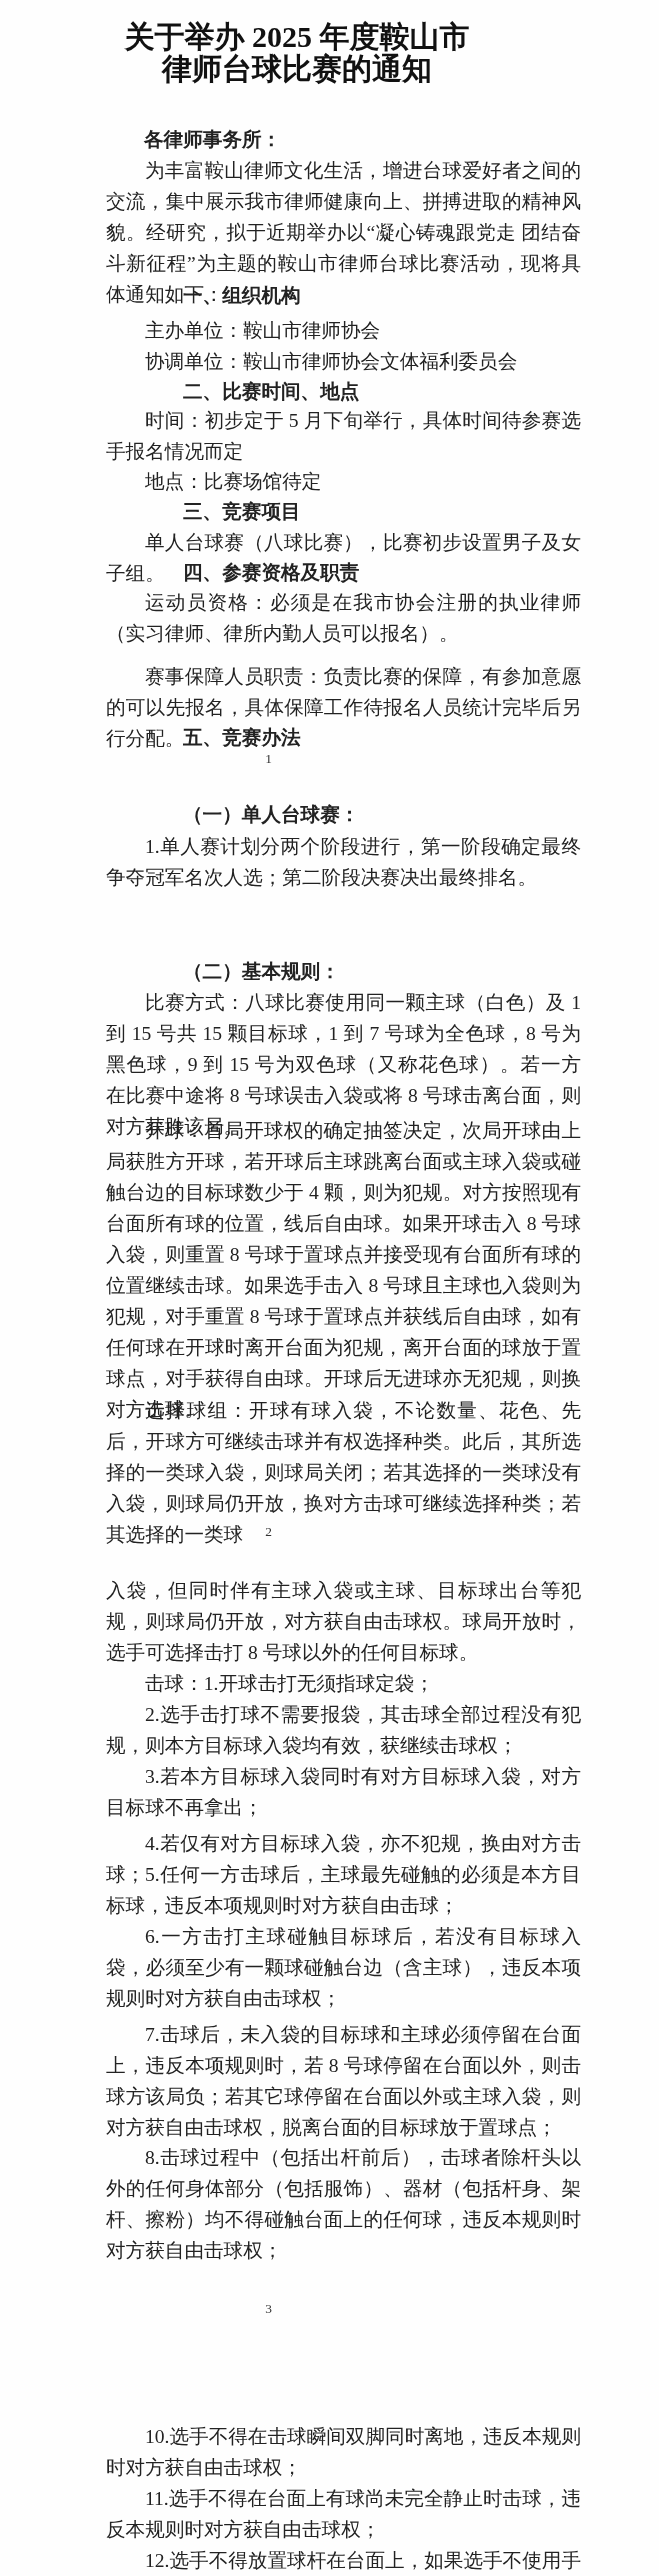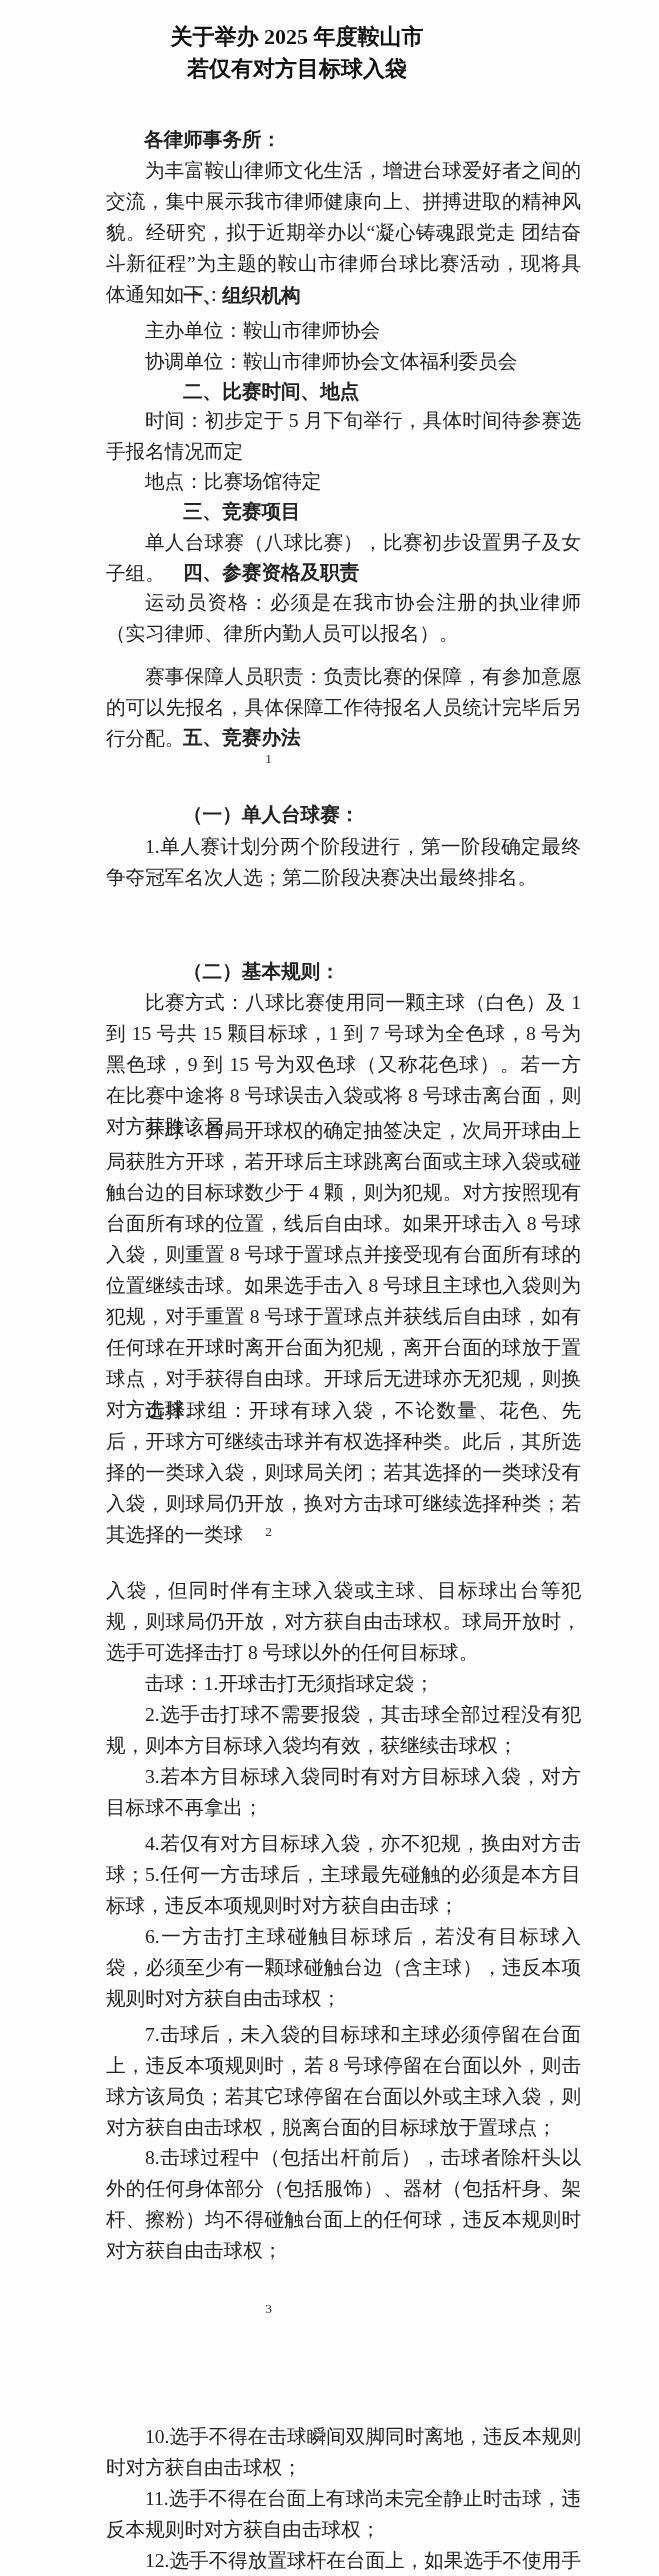--- a/index.html
+++ b/index.html
@@ -10,21 +10,21 @@
     background: #fefefe;
     font-family: "Liberation Serif", "DejaVu Serif", serif;
     color: #222222;
     overflow: hidden;
   }
   .title {
     position: absolute;
     left: 0;
     width: 594px;
     text-align: center;
-    font-size: 22px;
+    font-size: 30px;
     line-height: 32px;
     font-weight: bold;
     color: #111111;
   }
   .blk {
     position: absolute;
     left: 106px;
     width: 475px;
     font-size: 19.6px;
     line-height: 31px;
@@ -42,21 +42,21 @@
     line-height: 15.5px;
     color: #333333;
   }
 </style>
 </head>
 <body>
 
 <div class="page">
 
   <div class="title" style="top:20.6px">关于举办 2025 年度鞍山市</div>
-  <div class="title" style="top:53px">若仅有对方目标球入袋</div>
+  <div class="title" style="top:53px">律师台球比赛的通知</div>
 
   <div class="blk bold" style="top:124px">各律师事务所：</div>
   <div class="blk indent" style="top:155px">为丰富鞍山律师文化生活，增进台球爱好者之间的交流，集中展示我市律师健康向上、拼搏进取的精神风貌。经研究，拟于近期举办以“凝心铸魂跟党走 团结奋斗新征程”为主题的鞍山市律师台球比赛活动，现将具体通知如下：</div>
 
   <div class="blk indent bold" style="top:280px">一、组织机构</div>
   <div class="blk indent" style="top:315px">主办单位：鞍山市律师协会</div>
   <div class="blk indent" style="top:346px">协调单位：鞍山市律师协会文体福利委员会</div>
 
   <div class="blk indent bold" style="top:376px">二、比赛时间、地点</div>
   <div class="blk indent" style="top:405px">时间：初步定于 5 月下旬举行，具体时间待参赛选手报名情况而定</div>

